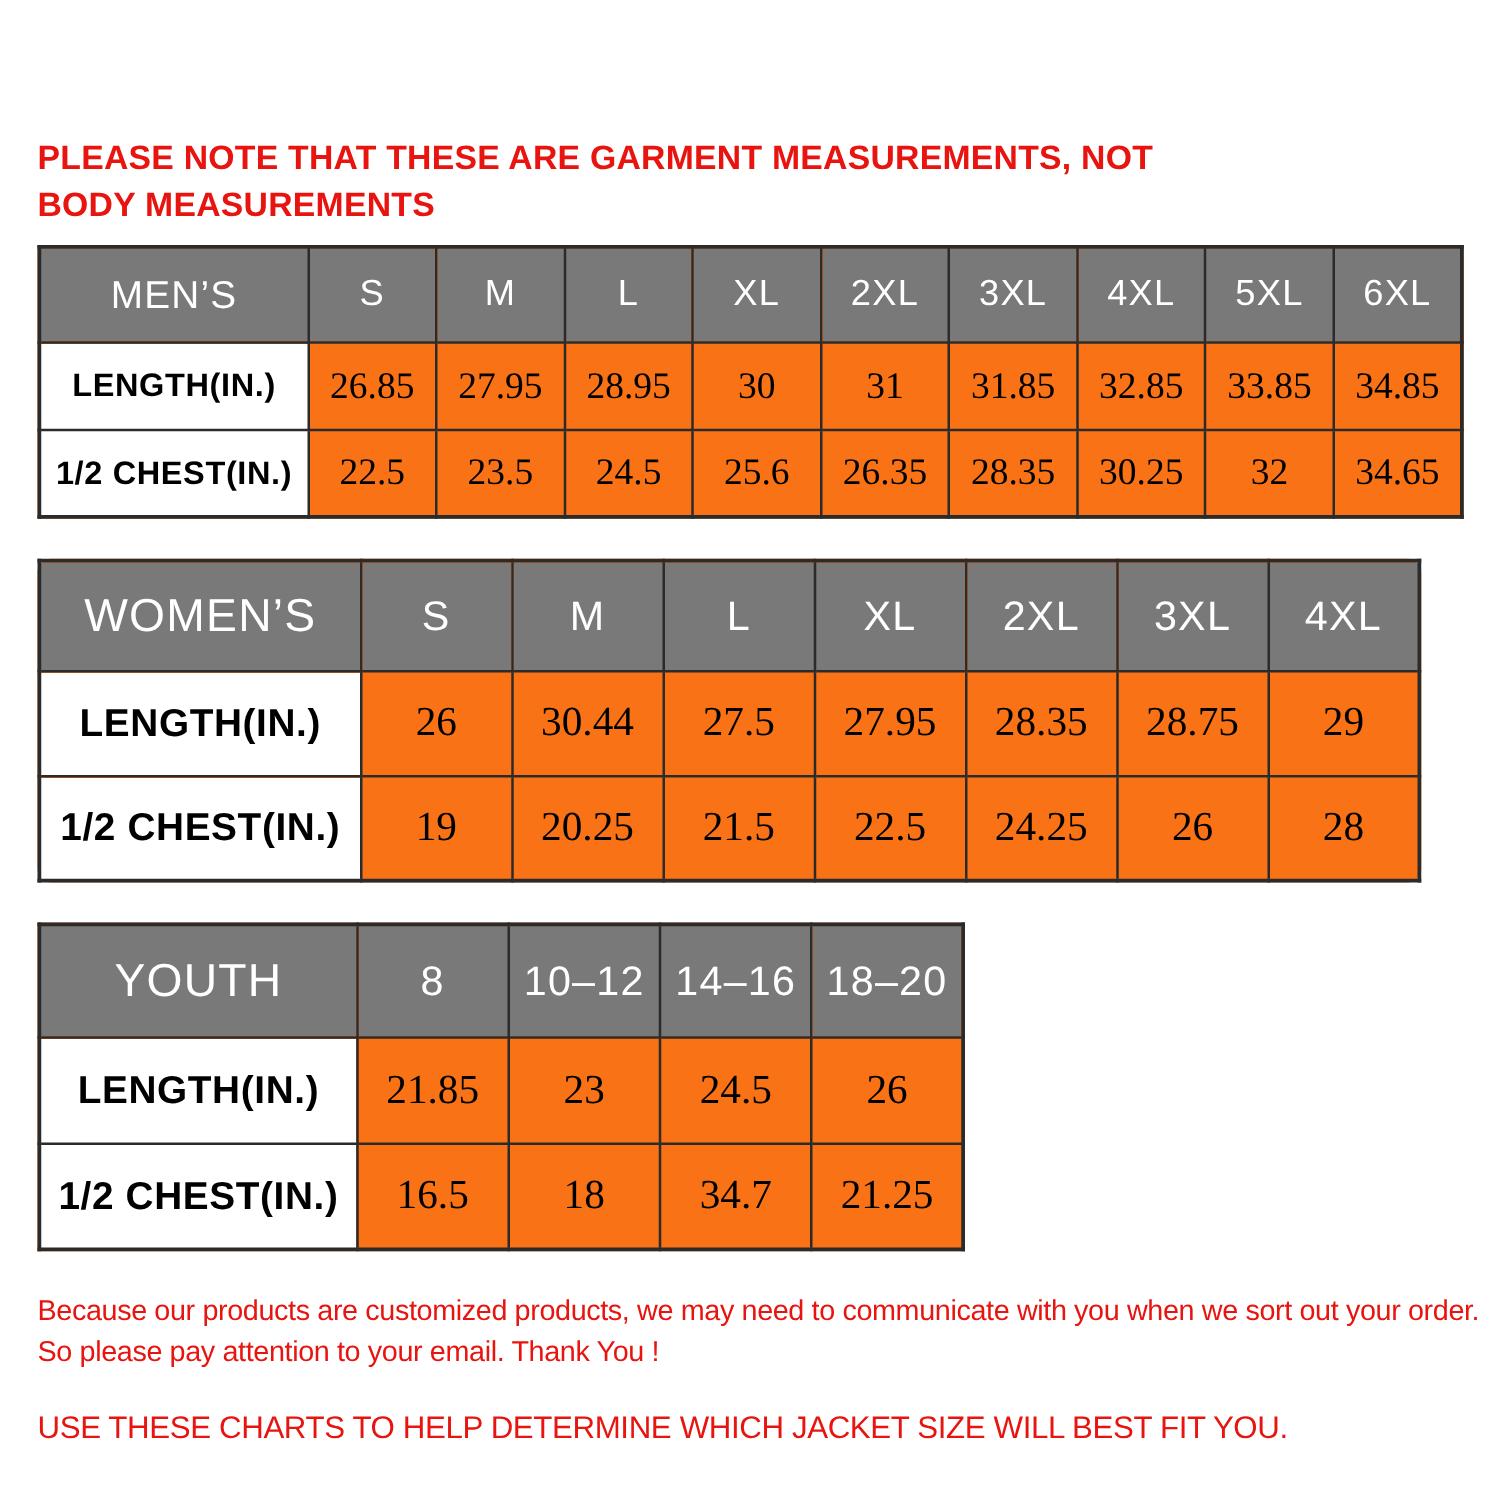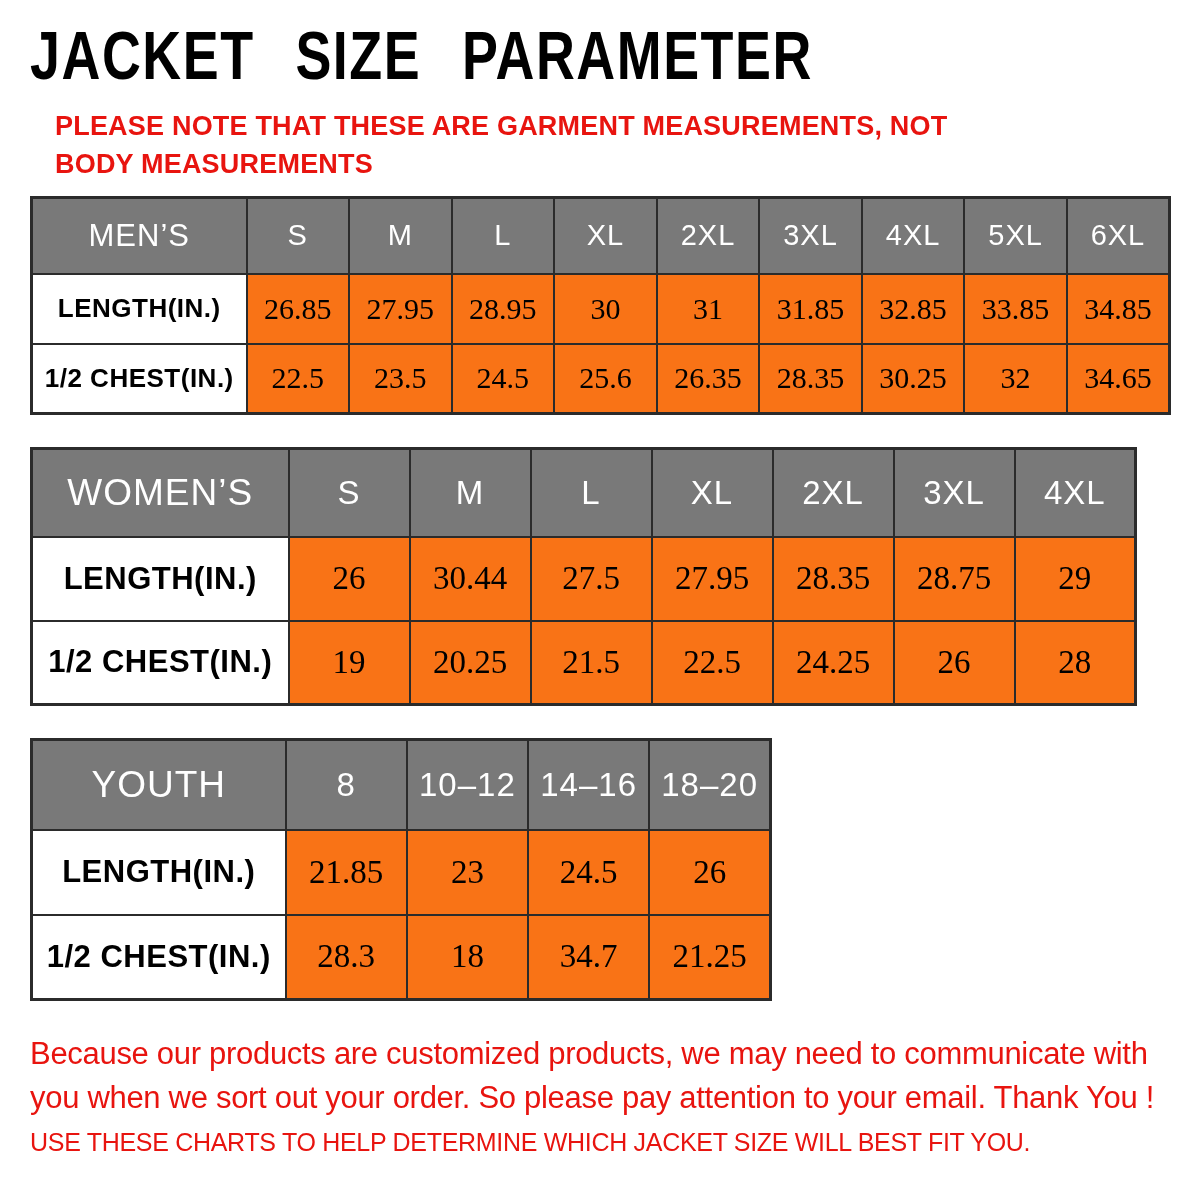--- a/index.html
+++ b/index.html
@@ -42,21 +42,20 @@
   .note {
     position: absolute;
     left: 30px;
     top: 108px;
     width: 950px;
     color: var(--red);
     font-size: 27px;
     font-weight: bold;
     line-height: 1.4;
     letter-spacing: 0.2px;
-    margin-left: 25px;
   }
 
   
   table {
     position: absolute;
     border-collapse: collapse;
     table-layout: fixed;
     background: #f97316;
     border: 3px solid var(--border);
   }
@@ -112,42 +111,39 @@
   .t-youth tbody th { font-size: 31px; }
   .t-youth tbody td { font-size: 33px; }
 
   
   .footer-para {
     position: absolute;
     left: 30px;
     top: 1032px;
     width: 1170px;
     color: var(--red);
-    font-size: 31px;
+    font-size: 23px;
     line-height: 1.42;
     letter-spacing: -0.3px;
   }
   .footer-tagline {
     position: absolute;
     left: 30px;
     top: 1128px;
     width: 1170px;
     color: var(--red);
     font-size: 25px;
     letter-spacing: -0.3px;
   }
 </style>
 </head>
 <body>
 
 <div id="page">
 
-  <div class="title">
-    <span class="title-text">JACKET SIZE PARAMETER</span>
-  </div>
 
   <div class="note">PLEASE NOTE THAT THESE ARE GARMENT MEASUREMENTS, NOT BODY MEASUREMENTS</div>
 
   <table class="t-mens">
       <thead>
         <tr>
           <th class="group">MEN’S</th>
           <th class="size">S</th>
           <th class="size">M</th>
           <th class="size">L</th>
@@ -237,21 +233,21 @@
       <tbody>
         <tr>
           <th class="rowlabel">LENGTH(IN.)</th>
           <td class="val">21.85</td>
           <td class="val">23</td>
           <td class="val">24.5</td>
           <td class="val">26</td>
         </tr>
         <tr>
           <th class="rowlabel">1/2 CHEST(IN.)</th>
-          <td class="val">28.3</td>
+          <td class="val">16.5</td>
           <td class="val">18</td>
           <td class="val">34.7</td>
           <td class="val">21.25</td>
         </tr>
       </tbody>
     </table>
 
   <div class="footer-para">Because our products are customized products, we may need to communicate with you when we sort out your order. So please pay attention to your email. Thank You !</div>
 
   <div class="footer-tagline">USE THESE CHARTS TO HELP DETERMINE WHICH JACKET SIZE WILL BEST FIT YOU.</div>

